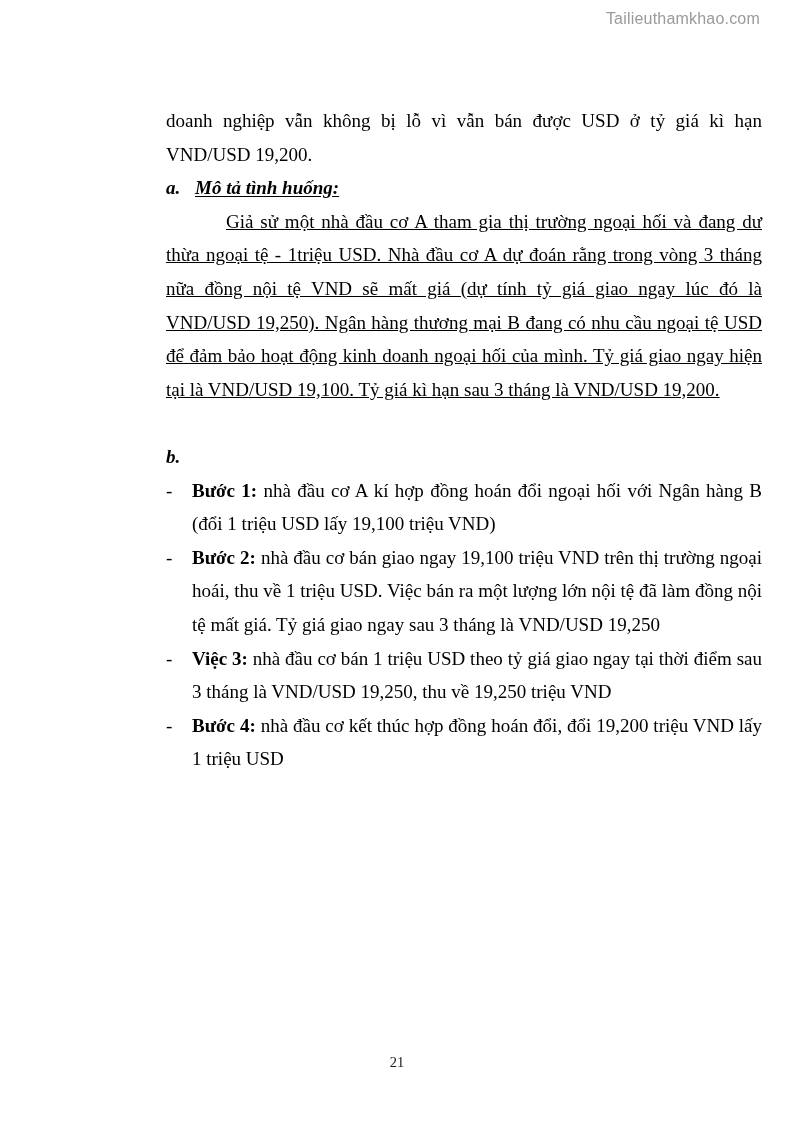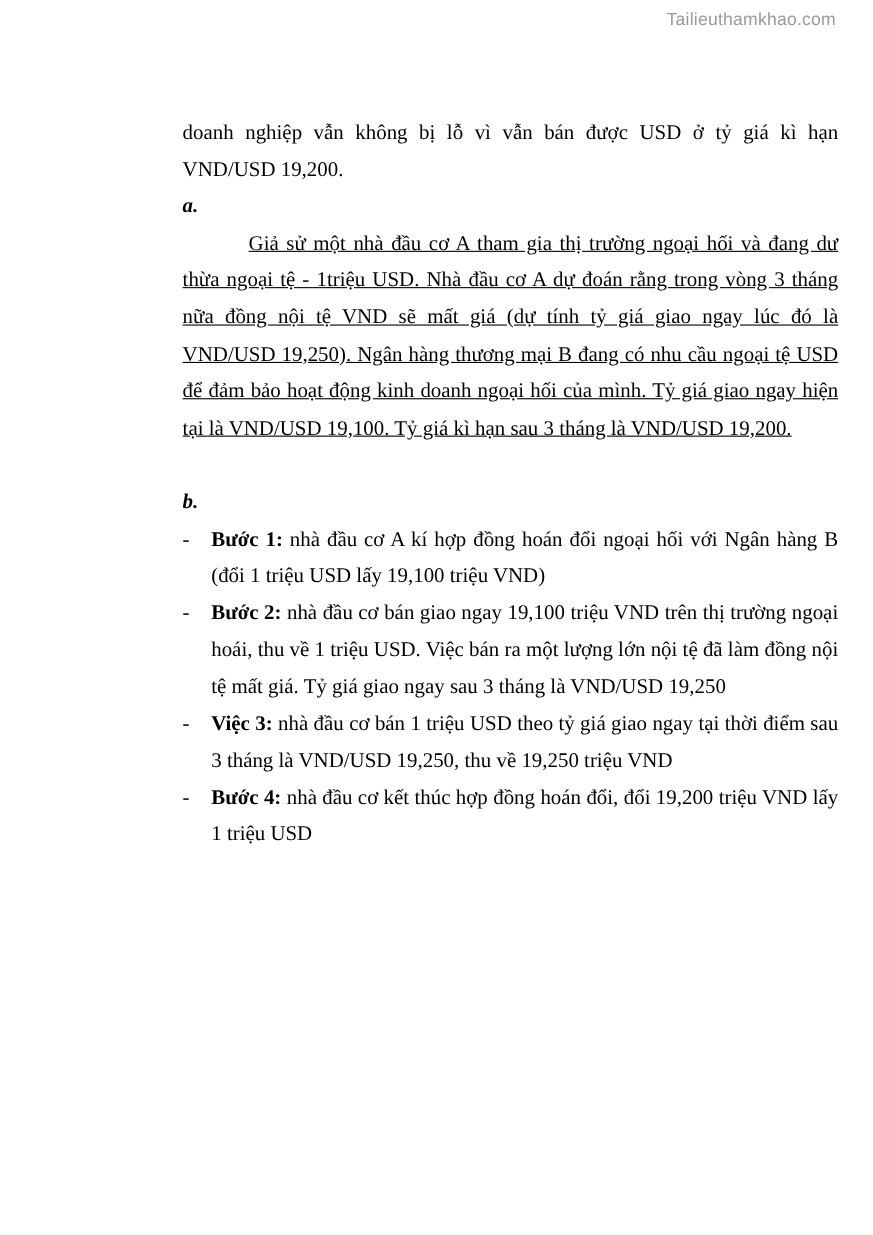--- a/index.html
+++ b/index.html
@@ -129,20 +129,21 @@
 
   <div class="watermark">Tailieuthamkhao.com</div>
 
   <div class="content">
 
     <p class="para">doanh nghiệp vẫn không bị lỗ vì vẫn bán được USD ở tỷ giá kì hạn VND/USD 19,200.</p>
 
 
     <div class="sub-heading">
       <span class="marker">a.</span>
+      <span class="stext">Mô tả tình huống:</span>
     </div>
 
     <p class="para-indent">Giả sử một nhà đầu cơ A tham gia thị trường ngoại hối và đang dư thừa ngoại tệ - 1triệu USD. Nhà đầu cơ A dự đoán rằng trong vòng 3 tháng nữa đồng nội tệ VND sẽ mất giá (dự tính tỷ giá giao ngay lúc đó là VND/USD 19,250). Ngân hàng thương mại B đang có nhu cầu ngoại tệ USD để đảm bảo hoạt động kinh doanh ngoại hối của mình. Tỷ giá giao ngay hiện tại là VND/USD 19,100. Tỷ giá kì hạn sau 3 tháng là VND/USD 19,200.</p>
 
     <div class="spacer-line"></div>
 
     <div class="sub-heading">
       <span class="marker">b.</span>
     </div>
 
@@ -162,14 +163,15 @@
     </div>
 
     <div class="bullet">
       <span class="dash">-</span>
       <span class="btext"><b>Bước 4:</b><span> nhà đầu cơ kết thúc hợp đồng hoán đổi, đổi 19,200 triệu VND lấy 1 triệu USD</span></span>
     </div>
 
 
   </div>
 
+  <div class="page-number">21</div>
 
 </div>
 
 </body></html>

